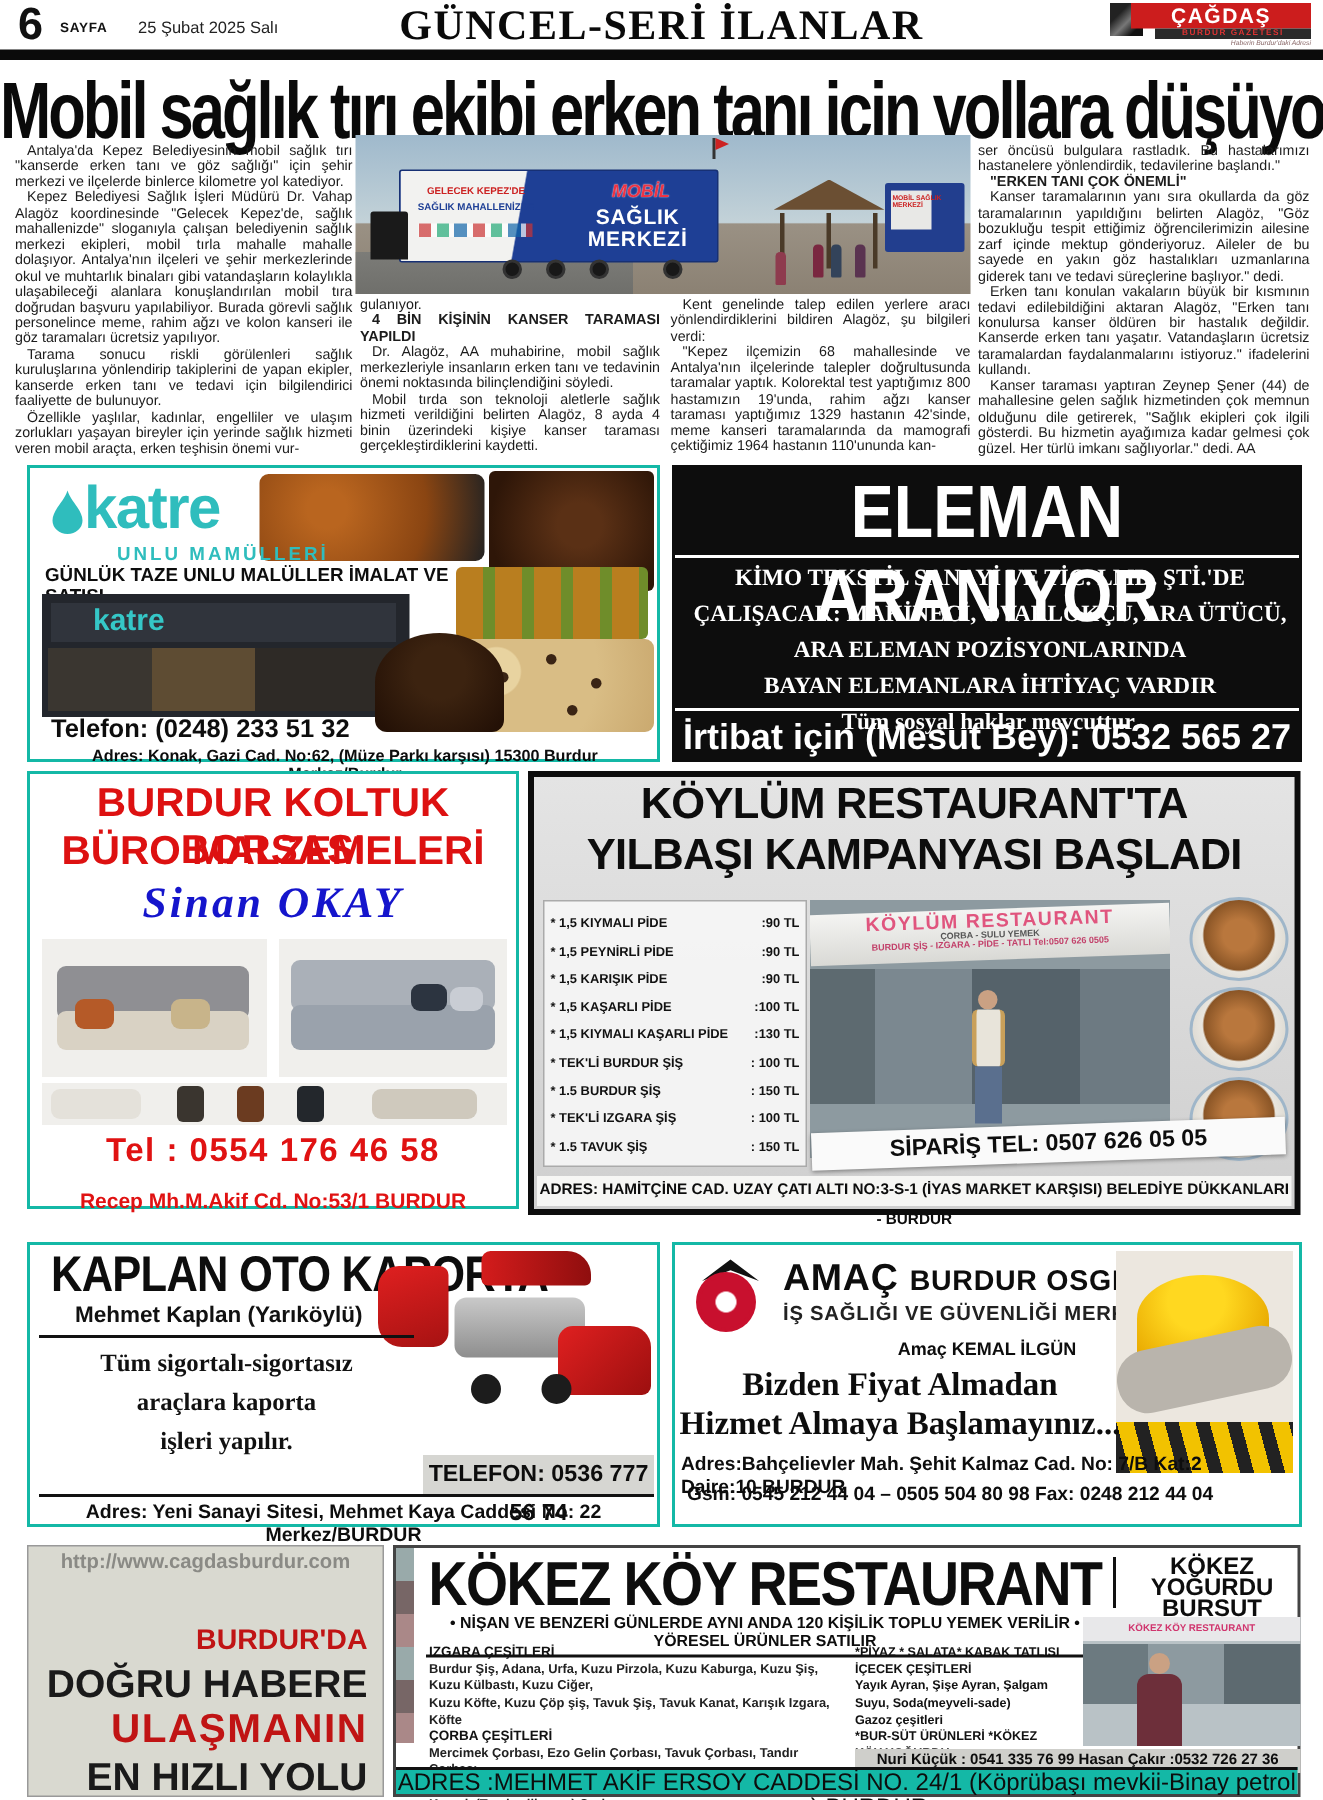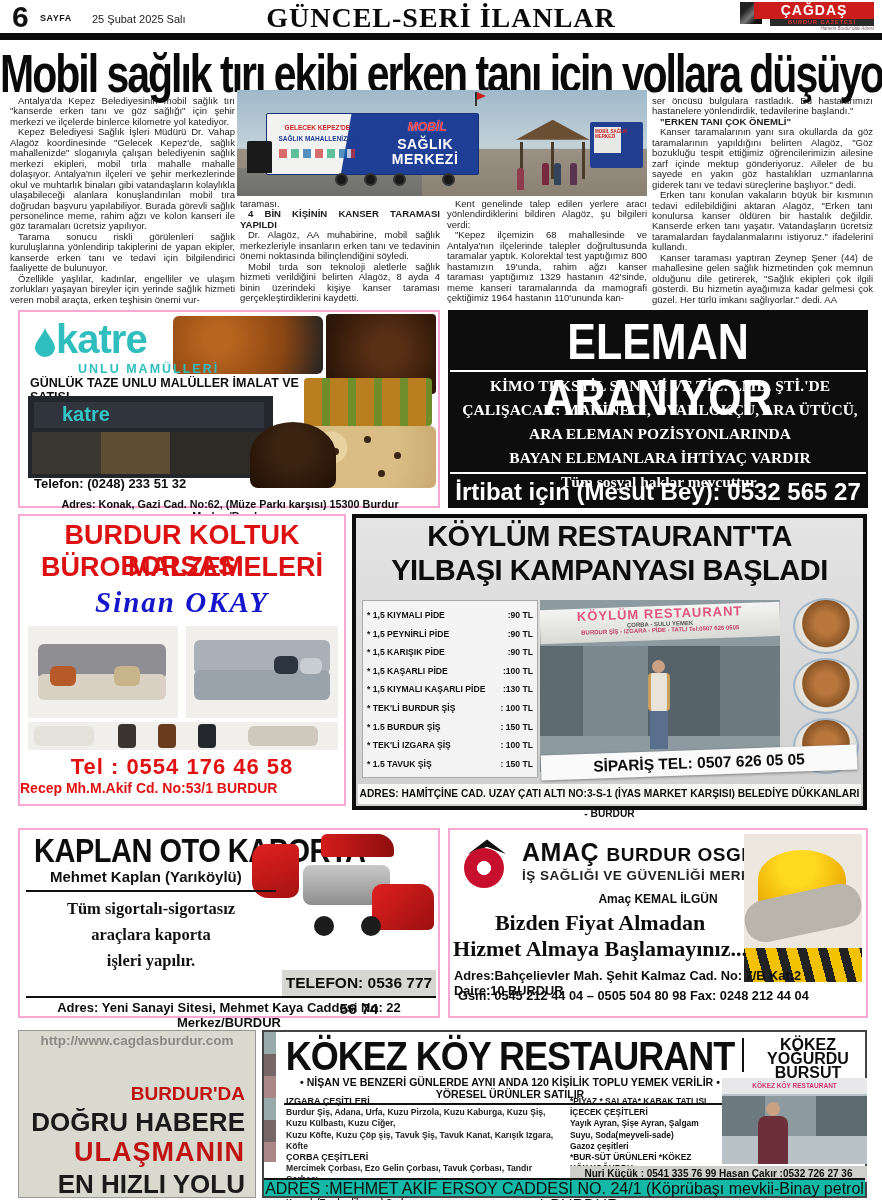--- a/index.html
+++ b/index.html
@@ -50,58 +50,58 @@
   .cab { position:absolute; left:2.5%; top:48%; width:6%; height:30%; background:#1a1a1a; border-radius:2px 2px 0 0; }
   .truck2 { position:absolute; right:1%; top:30%; width:13%; height:44%; background:#223e8e; border-radius:2px; }
   .truck2 .t2w { position:absolute; left:8%; top:12%; width:50%; height:55%; background:#e8e8e6; }
   .truck2 .t2t { position:absolute; left:10%; top:16%; font-size:4.5px; font-weight:bold; color:#c22; }
   .gazebo { position:absolute; right:14%; top:28%; width:18%; height:56%; }
   .gz-roof { position:absolute; left:0; top:0; width:100%; height:34%; background:#6b4f33; clip-path:polygon(50% 0,100% 100%,0 100%); }
   .gz-post { position:absolute; bottom:0; width:3px; height:62%; background:#4a3a28; }
   .person { position:absolute; bottom:10%; width:7px; height:22px; border-radius:3px 3px 1px 1px; }
 
   
-  .ad { position:absolute; background:#fff; border:2px solid #f9a8d4; }
+  .ad { position:absolute; background:#fff; border:2px solid #14b8a6; }
 
   
   #katre { left:18px; top:310px; width:422px; height:198px; }
   .kt-logo { position:absolute; left:14px; top:8px; }
   .kt-name { font-size:40px; font-weight:800; color:#2fbdbd; letter-spacing:-1px; line-height:38px; }
   .kt-name .drop { display:inline-block; vertical-align:-4px; }
   .kt-sub { font-size:12.5px; font-weight:800; color:#2fbdbd; letter-spacing:2px; margin-left:44px; }
   .kt-tag { position:absolute; left:10px; top:64px; width:280px; font-size:12.5px; font-weight:800; color:#0d0d0d; }
   .kt-dates { position:absolute; right:115px; top:4px; width:150px; height:58px; background:radial-gradient(circle at 30% 40%,#b9651f 12%,#8a4512 60%,#222 100%); border-radius:6px; }
   .kt-choc { position:absolute; right:2px; top:2px; width:110px; height:80px; background:radial-gradient(circle at 55% 45%,#5a3015 20%,#2e1608 80%); border-radius:4px; }
   .kt-store { position:absolute; left:8px; top:84px; width:245px; height:82px; background:#23262c; overflow:hidden; }
   .kt-store .sign { position:absolute; left:6px; top:6px; width:94%; height:26px; background:#30343c; color:#35c7c7; font-weight:800; font-size:20px; line-height:24px; padding-left:28px; }
   .kt-store .glass { position:absolute; left:4px; bottom:4px; width:94%; height:42px; background:linear-gradient(90deg,#3a3630 0 30%,#5e4c33 30% 60%,#2e2a26 60% 100%); }
   .kt-baklava { position:absolute; right:6px; top:66px; width:128px; height:48px; background:repeating-linear-gradient(90deg,#b97e1f 0 18px,#6f8d2a 18px 26px); border-radius:4px; }
   .kt-cookies { position:absolute; right:2px; top:114px; width:150px; height:62px; background:radial-gradient(circle at 30% 35%,#e8d3a0 14%,#d9bd85 15% 60%,#caa96f 100%); border-radius:6px; }
   .kt-cookies i { position:absolute; width:7px; height:7px; background:#3a2414; border-radius:50%; }
   .kt-cake { position:absolute; left:230px; top:110px; width:86px; height:66px; background:radial-gradient(circle at 50% 40%,#3c2310 30%,#241106 90%); border-radius:50% 50% 8px 8px; }
-  .kt-tel { position:absolute; left:14px; top:164px; width:300px; font-size:13px; font-weight:800; color:#0d0d0d; }
+  .kt-tel { position:absolute; left:14px; top:164px; width:300px; font-size:17px; font-weight:800; color:#0d0d0d; }
   .kt-adr { position:absolute; left:4px; top:186px; width:412px; text-align:center; font-size:10.8px; font-weight:bold; color:#0d0d0d; }
 
   
   #eleman { left:448px; top:310px; width:420px; height:198px; background:#0d0d0d; border:2px solid #0d0d0d; color:#fff; }
   .el-title { position:absolute; left:0; top:2px; width:100%; text-align:center; }
   .el-title span { display:inline-block; font-size:43px; font-weight:800; letter-spacing:0px; transform:scaleY(1.15); transform-origin:center top; }
   .el-rule { position:absolute; left:0; width:100%; height:2px; background:#fff; }
   .el-body { position:absolute; left:6px; top:62px; width:408px; text-align:center; font-family:"Liberation Serif", serif; font-weight:bold; font-size:15.5px; line-height:24px; }
   .el-contact { position:absolute; left:0; top:166px; width:100%; text-align:center; font-size:24px; font-weight:800; }
 
   
   #koltuk { left:18px; top:514px; width:328px; height:292px; }
   .ko-t1 { position:absolute; left:0; top:4px; width:100%; text-align:center; color:#dd1111; font-weight:800; font-size:27px; letter-spacing:0px; }
   .ko-t2 { position:absolute; left:0; top:36px; width:100%; text-align:center; color:#dd1111; font-weight:800; font-size:27px; }
   .ko-name { position:absolute; left:0; top:70px; width:100%; text-align:center; color:#1515cc; font-family:"Liberation Serif", serif; font-style:italic; font-weight:bold; font-size:29px; letter-spacing:2px; }
   .ko-img { position:absolute; background:#f0efec; }
   .sofa-body { position:absolute; border-radius:6px; }
   .ko-tel { position:absolute; left:0; top:238px; width:100%; text-align:center; color:#e01212; font-weight:800; font-size:22px; letter-spacing:1px; }
-  .ko-adr { position:absolute; left:0; top:264px; width:100%; color:#e01212; font-weight:800; font-size:14px; }
+  .ko-adr { position:absolute; left:0; top:276px; width:100%; text-align:center; color:#e01212; font-weight:800; font-size:14px; }
 
   
   #koylum { left:352px; top:514px; width:515px; height:296px; border:4px solid #0d0d0d; background:linear-gradient(#e4e4e4,#cfcfcf); }
   .ky-t1 { position:absolute; left:0; top:2px; width:100%; text-align:center; font-weight:800; font-size:29px; color:#0d0d0d; letter-spacing:-.5px; }
   .ky-t2 { position:absolute; left:0; top:36px; width:100%; text-align:center; font-weight:800; font-size:29px; color:#0d0d0d; letter-spacing:-.5px; }
   .ky-menu { position:absolute; left:6px; top:82px; width:176px; height:178px; background:rgba(245,245,245,.92); border:1px solid #aaa; padding:5px 4px; }
   .ky-row { display:flex; justify-content:space-between; font-size:8.6px; font-weight:800; color:#111; line-height:18.6px; }
   .ky-photo { position:absolute; left:184px; top:82px; width:240px; height:172px; background:#8d9aa0; overflow:hidden; }
   .ky-sign { position:absolute; left:0; top:6px; width:100%; height:34px; background:linear-gradient(#f4f4f2,#d9d9d5); transform:rotate(-2deg); }
   .ky-sign .s1 { color:#e0557e; font-weight:800; font-size:13px; text-align:center; letter-spacing:1px; }
@@ -234,21 +234,21 @@
     <div class="person" style="right:21%; background:#33435a;"></div>
     <div class="person" style="right:17%; background:#5a3350;"></div>
     <div class="person" style="right:30%; background:#8e3b4e; bottom:6%;"></div>
     <div class="truck2">
       <div class="t2w"></div>
       <div class="t2t">MOBİL SAĞLIK MERKEZİ</div>
     </div>
   </div>
 
   <div class="acol col2">
-    <p style="text-indent:0;">taraması.</p>
+    <p style="text-indent:0;">gulanıyor.</p>
     <p class="subhead">4 BİN KİŞİNİN KANSER TARAMASI YAPILDI</p>
     <div>
         <p class="ap">Dr. Alagöz, AA muhabirine, mobil sağlık merkezleriyle insanların erken tanı ve tedavinin önemi noktasında bilinçlendiğini söyledi.</p>
         <p class="ap">Mobil tırda son teknoloji aletlerle sağlık hizmeti verildiğini belirten Alagöz, 8 ayda 4 binin üzerindeki kişiye kanser taraması gerçekleştirdiklerini kaydetti.</p>
       </div>
   </div>
 
   <div class="acol col3">
       <p class="ap">Kent genelinde talep edilen yerlere aracı yönlendirdiklerini bildiren Alagöz, şu bilgileri verdi:</p>
       <p class="ap">"Kepez ilçemizin 68 mahallesinde ve Antalya'nın ilçelerinde talepler doğrultusunda taramalar yaptık. Kolorektal test yaptığımız 800 hastamızın 19'unda, rahim ağzı kanser taraması yaptığımız 1329 hastanın 42'sinde, meme kanseri taramalarında da mamografi çektiğimiz 1964 hastanın 110'ununda kan-</p>

